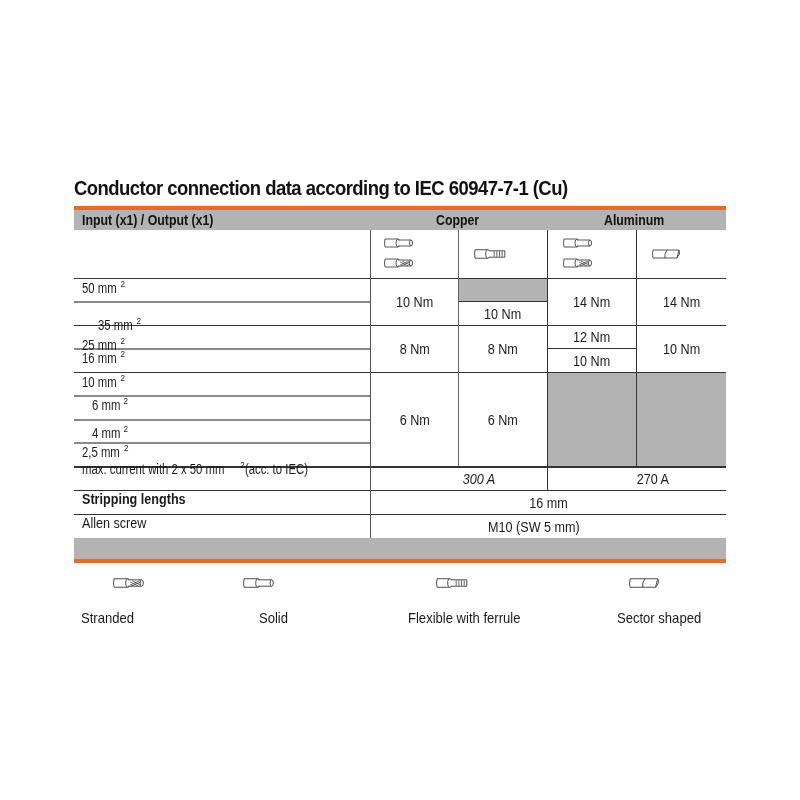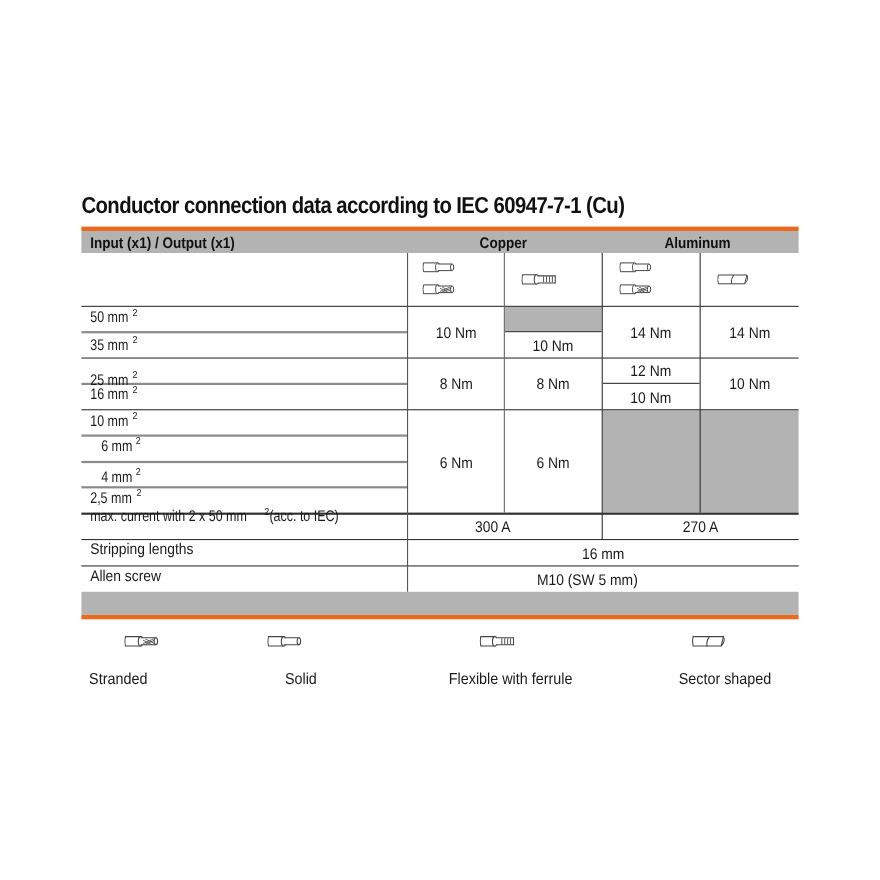--- a/index.html
+++ b/index.html
@@ -104,21 +104,21 @@
 <div class="hl" style="left:74px; top:514px; width:652px;"></div>
 
 <div class="vl" style="left:370px; top:230px; height:308px; background:#555;"></div>
 <div class="vl" style="left:458px; top:230px; height:236px; background:#666;"></div>
 <div class="vl" style="left:547px; top:230px; height:260px;"></div>
 <div class="vl" style="left:636px; top:230px; height:236px;"></div>
 
 <div class="lbl" style="top:279px; height:22px;">
     <span><span>50 mm</span><sup>2</sup></span>
   </div>
-<div class="lbl" style="top:304px; height:23px;">
+<div class="lbl" style="top:316px; height:23px;margin-left:16px;">
     <span><span>35 mm</span><sup>2</sup></span>
   </div>
 <div class="lbl" style="top:336px; height:22px;">
     <span><span>25 mm</span><sup>2</sup></span>
   </div>
 <div class="lbl" style="top:349px; height:23px;">
     <span><span>16 mm</span><sup>2</sup></span>
   </div>
 <div class="lbl" style="top:373px; height:22px;">
     <span><span>10 mm</span><sup>2</sup></span>
@@ -166,28 +166,28 @@
 <div class="cell" style="left:637px; top:279px; width:89px; height:46px;">
     <span>14 Nm</span>
   </div>
 <div class="cell" style="left:637px; top:326px; width:89px; height:46px;">
     <span>10 Nm</span>
   </div>
 
 <div class="lbl" style="top:460px; height:22px;">
     <span><span>max. current with 2 x 50 mm</span><sup>2</sup><span> (acc. to IEC)</span></span>
   </div>
-<div class="cell" style="left:360px; top:468px; width:176px; height:22px;">
+<div class="cell" style="left:391px; top:468px; width:176px; height:22px;font-style:italic;">
     <span>300 A</span>
   </div>
-<div class="cell" style="left:548px; top:468px; width:178px; height:22px;">
+<div class="cell" style="left:564px; top:468px; width:178px; height:22px;">
     <span>270 A</span>
   </div>
 
-<div class="lbl" style="top:491px; height:23px;">
+<div class="lbl" style="top:491px; height:23px;font-weight:bold;">
     <span>Stripping lengths</span>
   </div>
 <div class="cell" style="left:371px; top:491px; width:355px; height:23px;">
     <span>16 mm</span>
   </div>
 
 <div class="lbl" style="top:515px; height:23px;">
     <span>Allen screw</span>
   </div>
 <div class="cell" style="left:356px; top:515px; width:355px; height:23px;">

